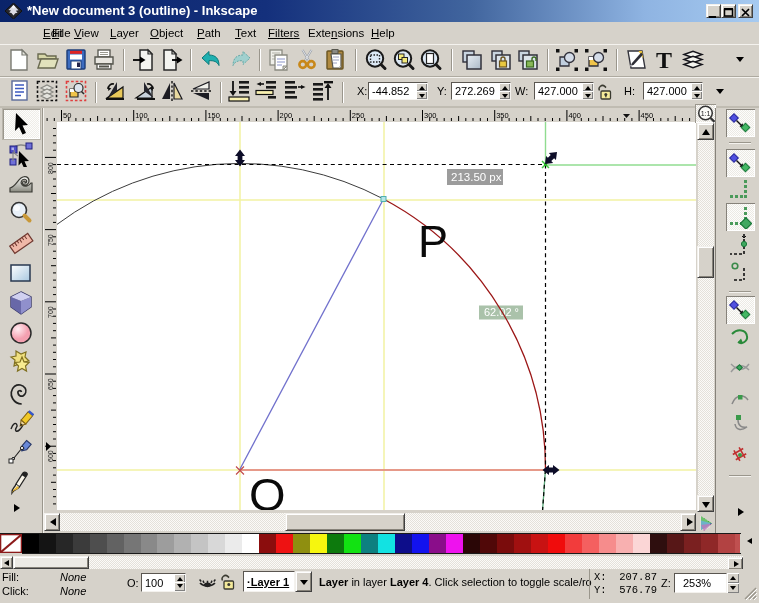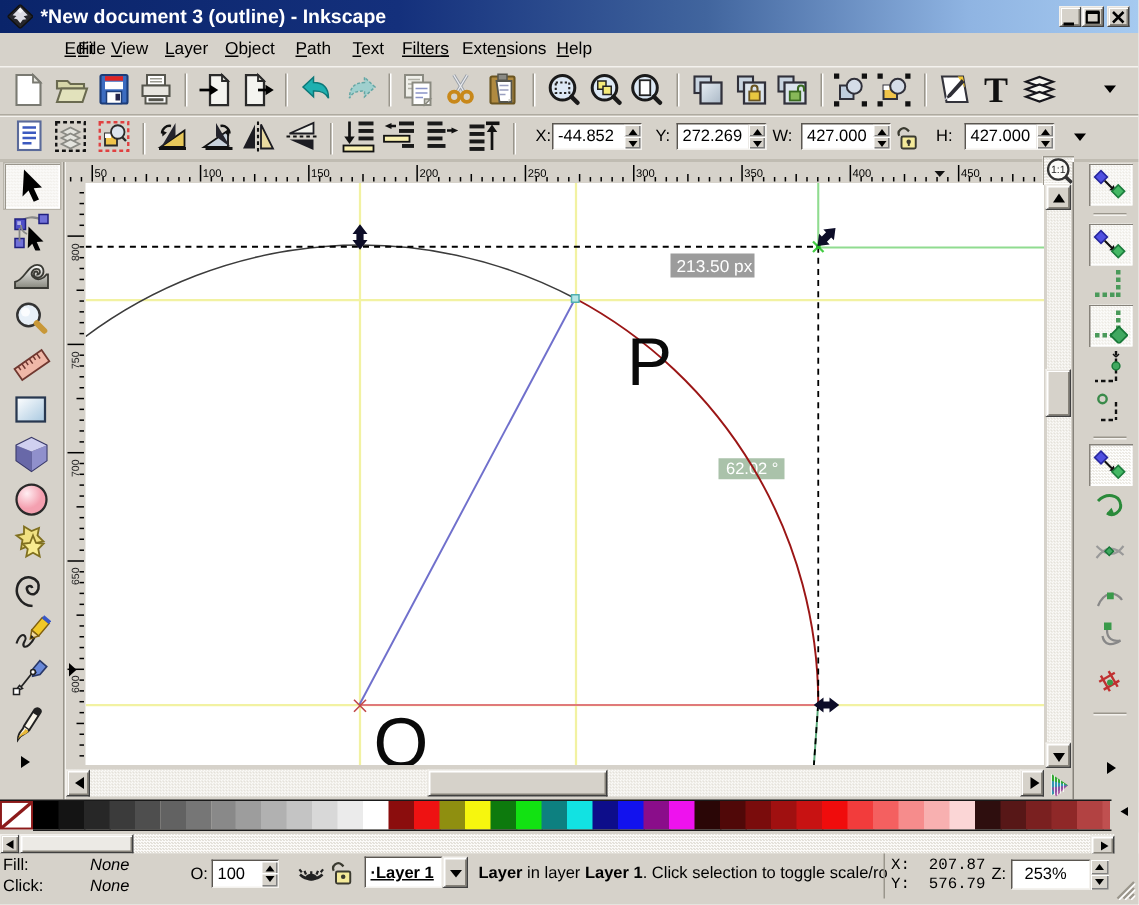--- a/index.html
+++ b/index.html
@@ -874,21 +874,21 @@
 <rect x="3" y="8" width="9.5" height="8" rx="1" fill="#f4ea9a" stroke="#3a3a30" stroke-width="1.3"></rect>
 <path d="M1.5 7.5 A3.4 3.4 0 0 1 6.8 3.4 L8 4.6" fill="none" stroke="#3a3a30" stroke-width="1.5"></path>
 <circle cx="7.8" cy="11.5" r="1.5" fill="#3a3a30"></circle>
   </svg>
 <div class="abs" style="left:243px;top:571px;width:52px;height:21px;background:#fff;border:1px solid;border-color:#5a5650 #f4f2ee #f4f2ee #5a5650;">
     <span style="position:absolute;left:3px;top:4px;font-size:11px;font-weight:bold;text-decoration:underline;">·Layer 1</span>
   </div>
 <div class="btn" style="left:295px;top:571px;width:17px;height:21px;">
     <i class="sarr" style="left:4px;top:8px;border-left:4px solid transparent;border-right:4px solid transparent;border-top:5px solid #000;"></i>
   </div>
-<div class="abs statustxt" style="left:319px;top:576px;white-space:nowrap;"><b>Layer</b> in layer <b>Layer 1</b>. Click selection to toggle scale/ro</div>
+<div class="abs statustxt" style="left:319px;top:576px;white-space:nowrap;"><b>Layer</b> in layer <b>Layer 4</b>. Click selection to toggle scale/ro</div>
 <div class="abs" style="left:589px;top:569px;width:1px;height:30px;background:#9a968c;"></div>
 <div class="abs" style="left:594px;top:571px;width:62px;height:26px;font-family:'Liberation Mono',monospace;font-size:10.5px;line-height:13px;white-space:pre;">X:  207.87
 Y:  576.79</div>
 <div class="abs statustxt" style="left:661px;top:577px;">Z:</div>
 <div class="spinbox" style="left:674px;top:573px;width:53px;height:20px;">
     <span class="spinval" style="left:8px;top:3px;">253%</span>
   </div>
 <div class="abs" style="left:727px;top:573px;width:12px;height:20px;">
     <span class="spin-u" style="height:10px;width:12px;">
       <i class="sarr" style="left:3px;top:3px;border-left:3px solid transparent;border-right:3px solid transparent;border-bottom:4px solid #000;"></i>

